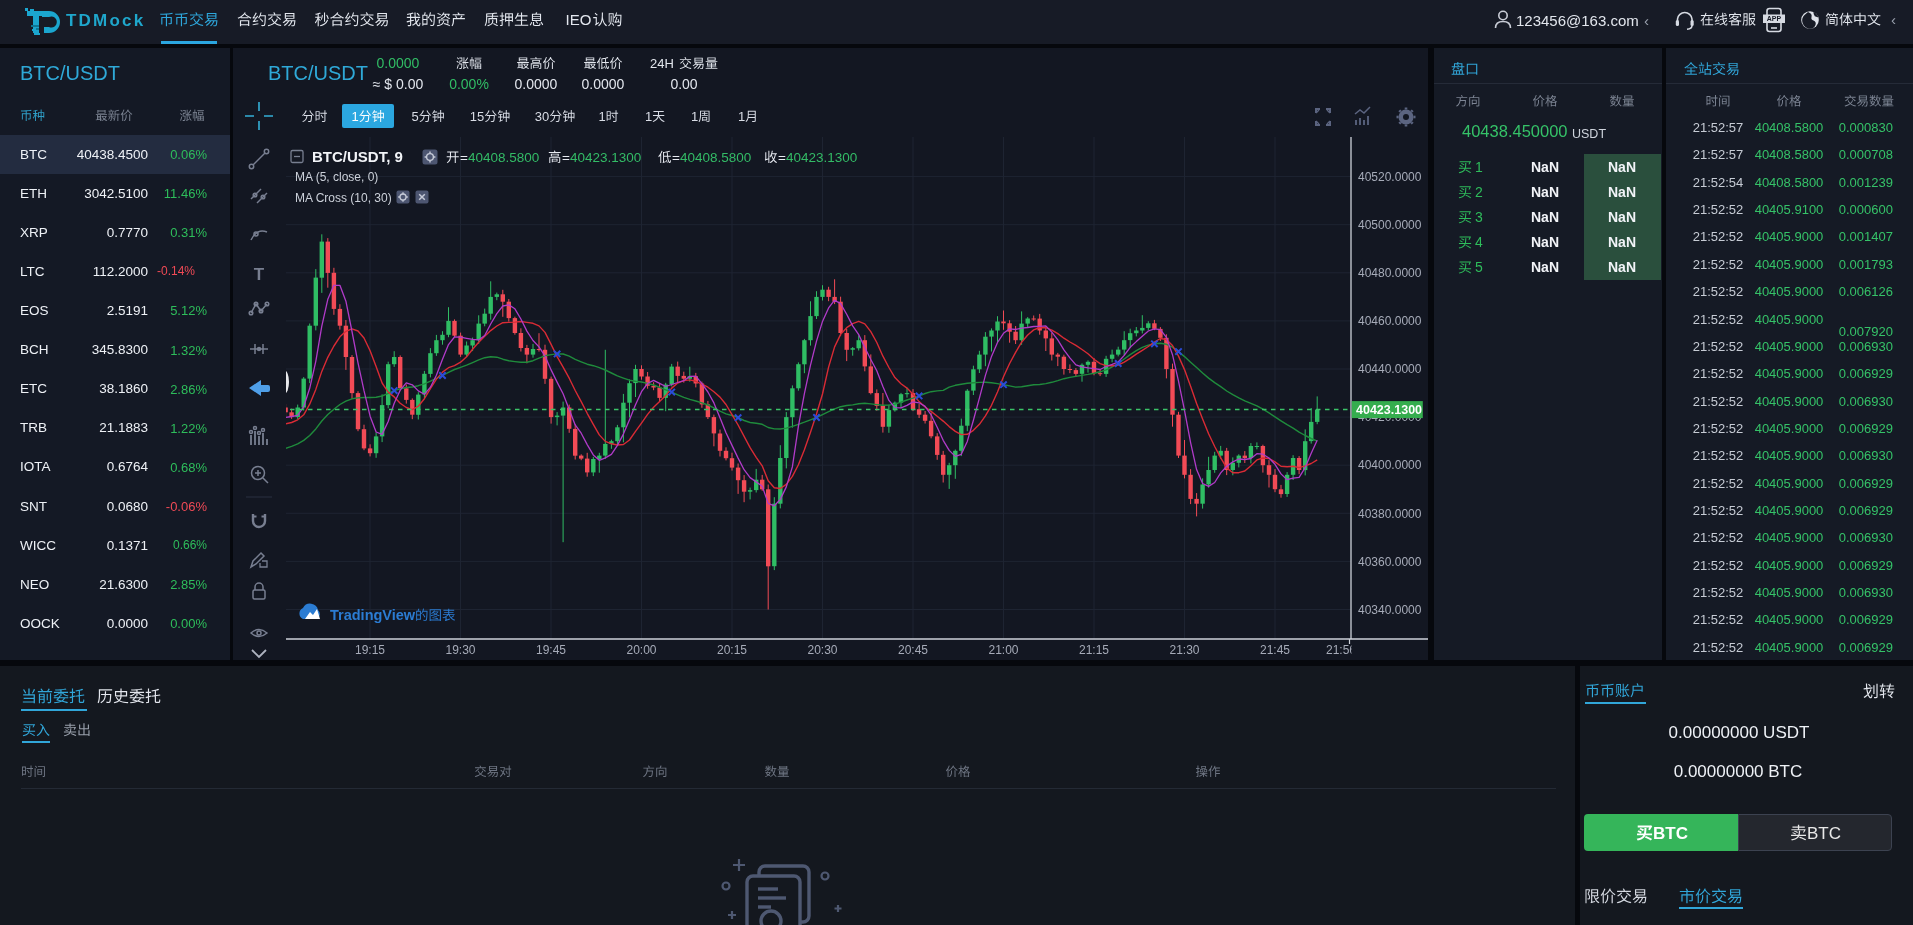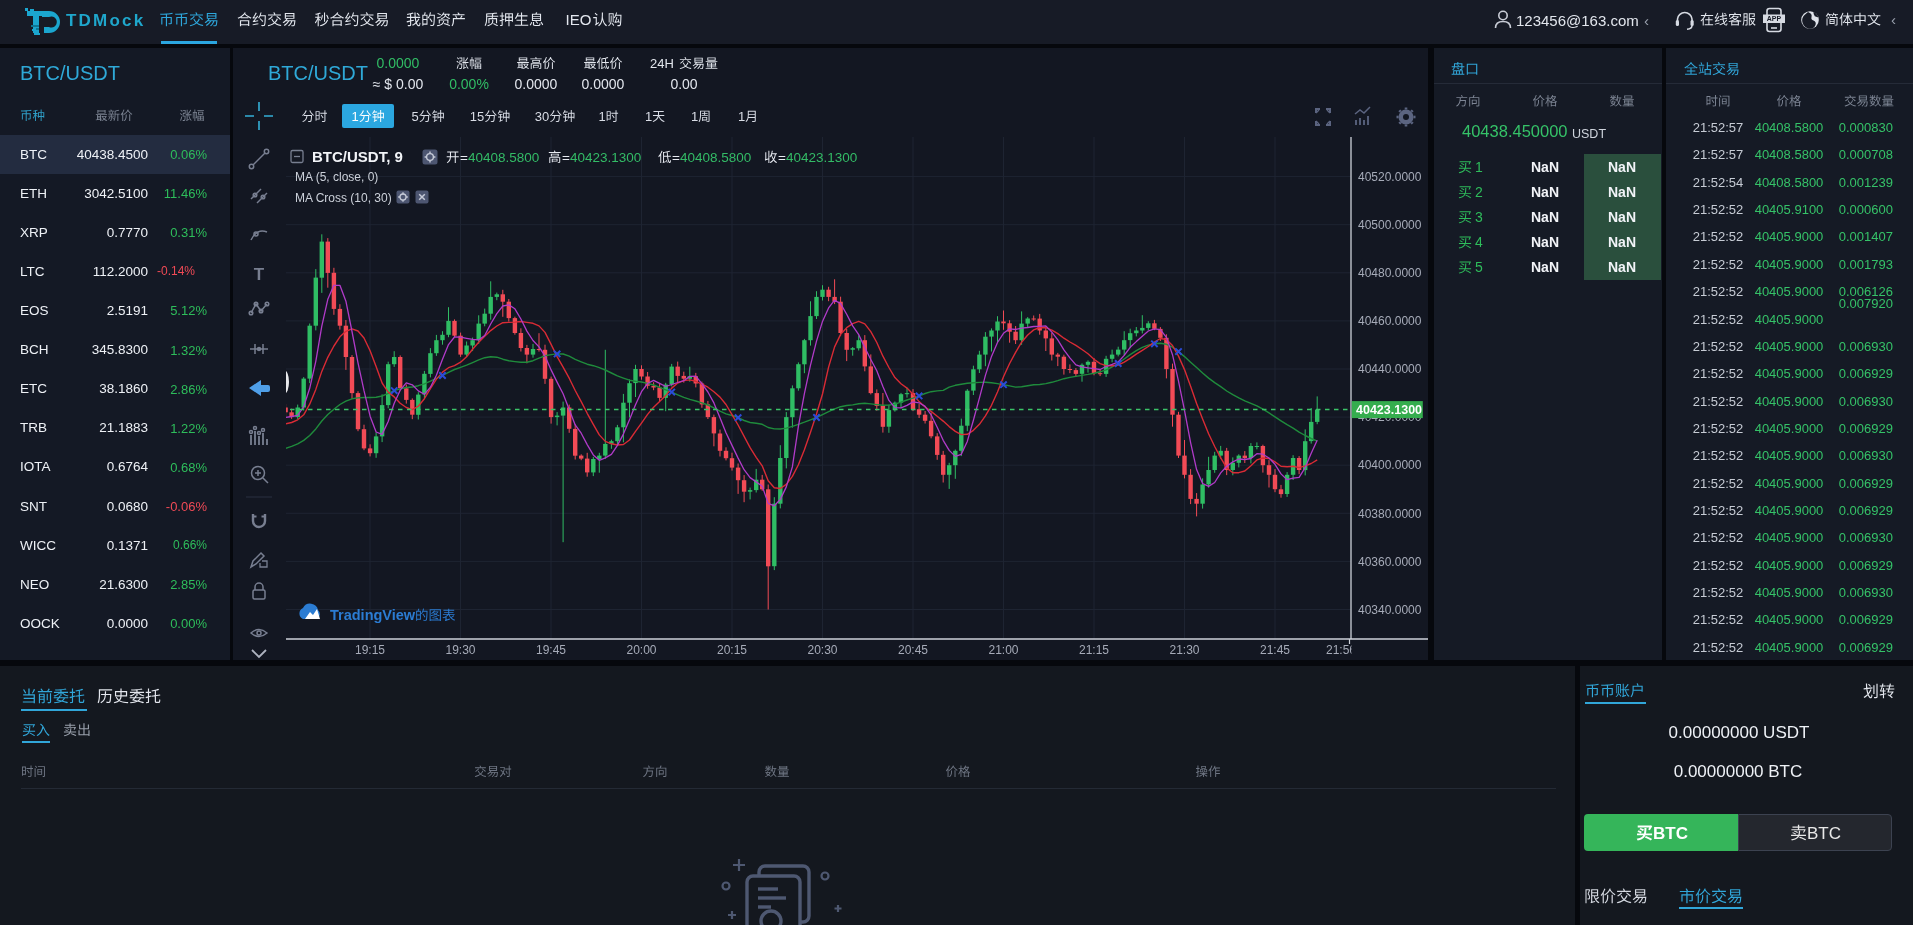--- a/index.html
+++ b/index.html
@@ -529,21 +529,21 @@
     <div style="position:absolute;left:1789.0px;top:229.4px;font-size:13.0px;color:#35c268;font-weight:normal;white-space:nowrap;transform:translateX(-50%);">40405.9000</div>
     <div style="position:absolute;left:1893.0px;top:229.4px;font-size:13.0px;color:#35c268;font-weight:normal;white-space:nowrap;transform:translateX(-100%);">0.001407</div>
     <div style="position:absolute;left:1718.0px;top:256.8px;font-size:13.0px;color:#c6cbd4;font-weight:normal;white-space:nowrap;transform:translateX(-50%);">21:52:52</div>
     <div style="position:absolute;left:1789.0px;top:256.8px;font-size:13.0px;color:#35c268;font-weight:normal;white-space:nowrap;transform:translateX(-50%);">40405.9000</div>
     <div style="position:absolute;left:1893.0px;top:256.8px;font-size:13.0px;color:#35c268;font-weight:normal;white-space:nowrap;transform:translateX(-100%);text-align:center;">0.001793</div>
     <div style="position:absolute;left:1718.0px;top:284.1px;font-size:13.0px;color:#c6cbd4;font-weight:normal;white-space:nowrap;transform:translateX(-50%);">21:52:52</div>
     <div style="position:absolute;left:1789.0px;top:284.1px;font-size:13.0px;color:#35c268;font-weight:normal;white-space:nowrap;transform:translateX(-50%);">40405.9000</div>
     <div style="position:absolute;left:1893.0px;top:284.1px;font-size:13.0px;color:#35c268;font-weight:normal;white-space:nowrap;transform:translateX(-100%);">0.006126</div>
     <div style="position:absolute;left:1718.0px;top:311.5px;font-size:13.0px;color:#c6cbd4;font-weight:normal;white-space:nowrap;transform:translateX(-50%);">21:52:52</div>
     <div style="position:absolute;left:1789.0px;top:311.5px;font-size:13.0px;color:#35c268;font-weight:normal;white-space:nowrap;transform:translateX(-50%);">40405.9000</div>
-    <div style="position:absolute;left:1893.0px;top:296px;font-size:13.0px;color:#35c268;font-weight:normal;white-space:nowrap;transform:translateX(-100%);">0.007920</div>
+    <div style="position:absolute;left:1893.0px;top:324px;font-size:13.0px;color:#35c268;font-weight:normal;white-space:nowrap;transform:translateX(-100%);">0.007920</div>
     <div style="position:absolute;left:1718.0px;top:338.8px;font-size:13.0px;color:#c6cbd4;font-weight:normal;white-space:nowrap;transform:translateX(-50%);">21:52:52</div>
     <div style="position:absolute;left:1789.0px;top:338.8px;font-size:13.0px;color:#35c268;font-weight:normal;white-space:nowrap;transform:translateX(-50%);">40405.9000</div>
     <div style="position:absolute;left:1893.0px;top:338.8px;font-size:13.0px;color:#35c268;font-weight:normal;white-space:nowrap;transform:translateX(-100%);">0.006930</div>
     <div style="position:absolute;left:1718.0px;top:366.1px;font-size:13.0px;color:#c6cbd4;font-weight:normal;white-space:nowrap;transform:translateX(-50%);">21:52:52</div>
     <div style="position:absolute;left:1789.0px;top:366.1px;font-size:13.0px;color:#35c268;font-weight:normal;white-space:nowrap;transform:translateX(-50%);">40405.9000</div>
     <div style="position:absolute;left:1893.0px;top:366.1px;font-size:13.0px;color:#35c268;font-weight:normal;white-space:nowrap;transform:translateX(-100%);">0.006929</div>
     <div style="position:absolute;left:1718.0px;top:393.5px;font-size:13.0px;color:#c6cbd4;font-weight:normal;white-space:nowrap;transform:translateX(-50%);">21:52:52</div>
     <div style="position:absolute;left:1789.0px;top:393.5px;font-size:13.0px;color:#35c268;font-weight:normal;white-space:nowrap;transform:translateX(-50%);">40405.9000</div>
     <div style="position:absolute;left:1893.0px;top:393.5px;font-size:13.0px;color:#35c268;font-weight:normal;white-space:nowrap;transform:translateX(-100%);">0.006930</div>
     <div style="position:absolute;left:1718.0px;top:420.9px;font-size:13.0px;color:#c6cbd4;font-weight:normal;white-space:nowrap;transform:translateX(-50%);">21:52:52</div>

